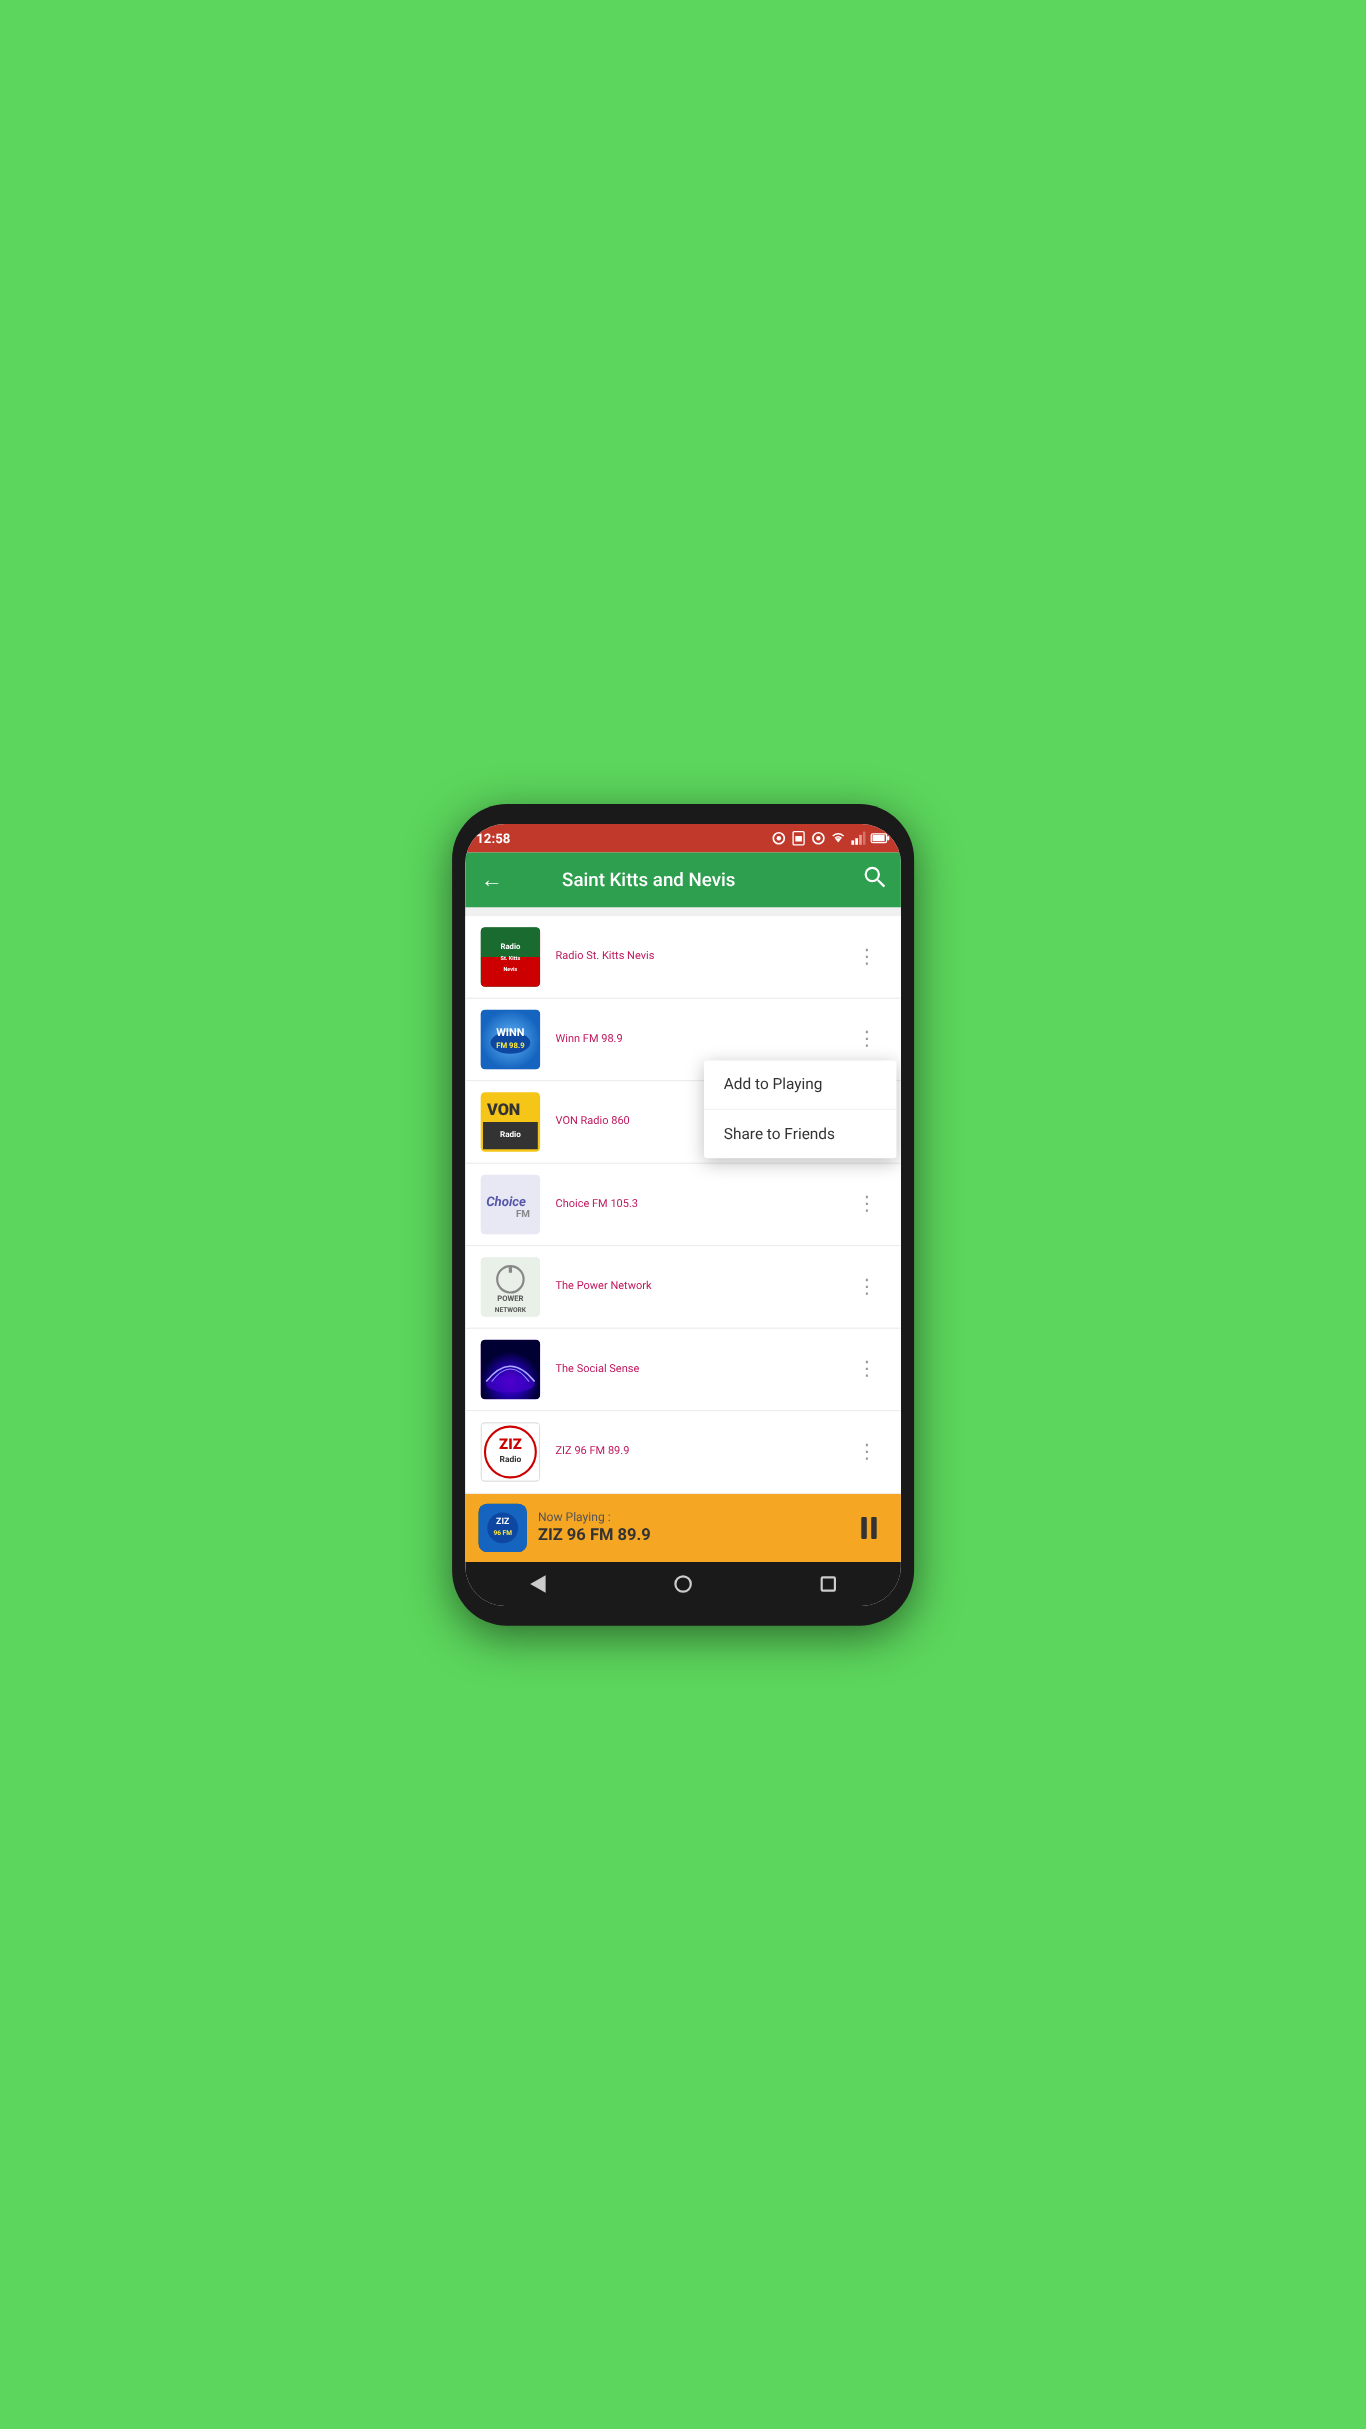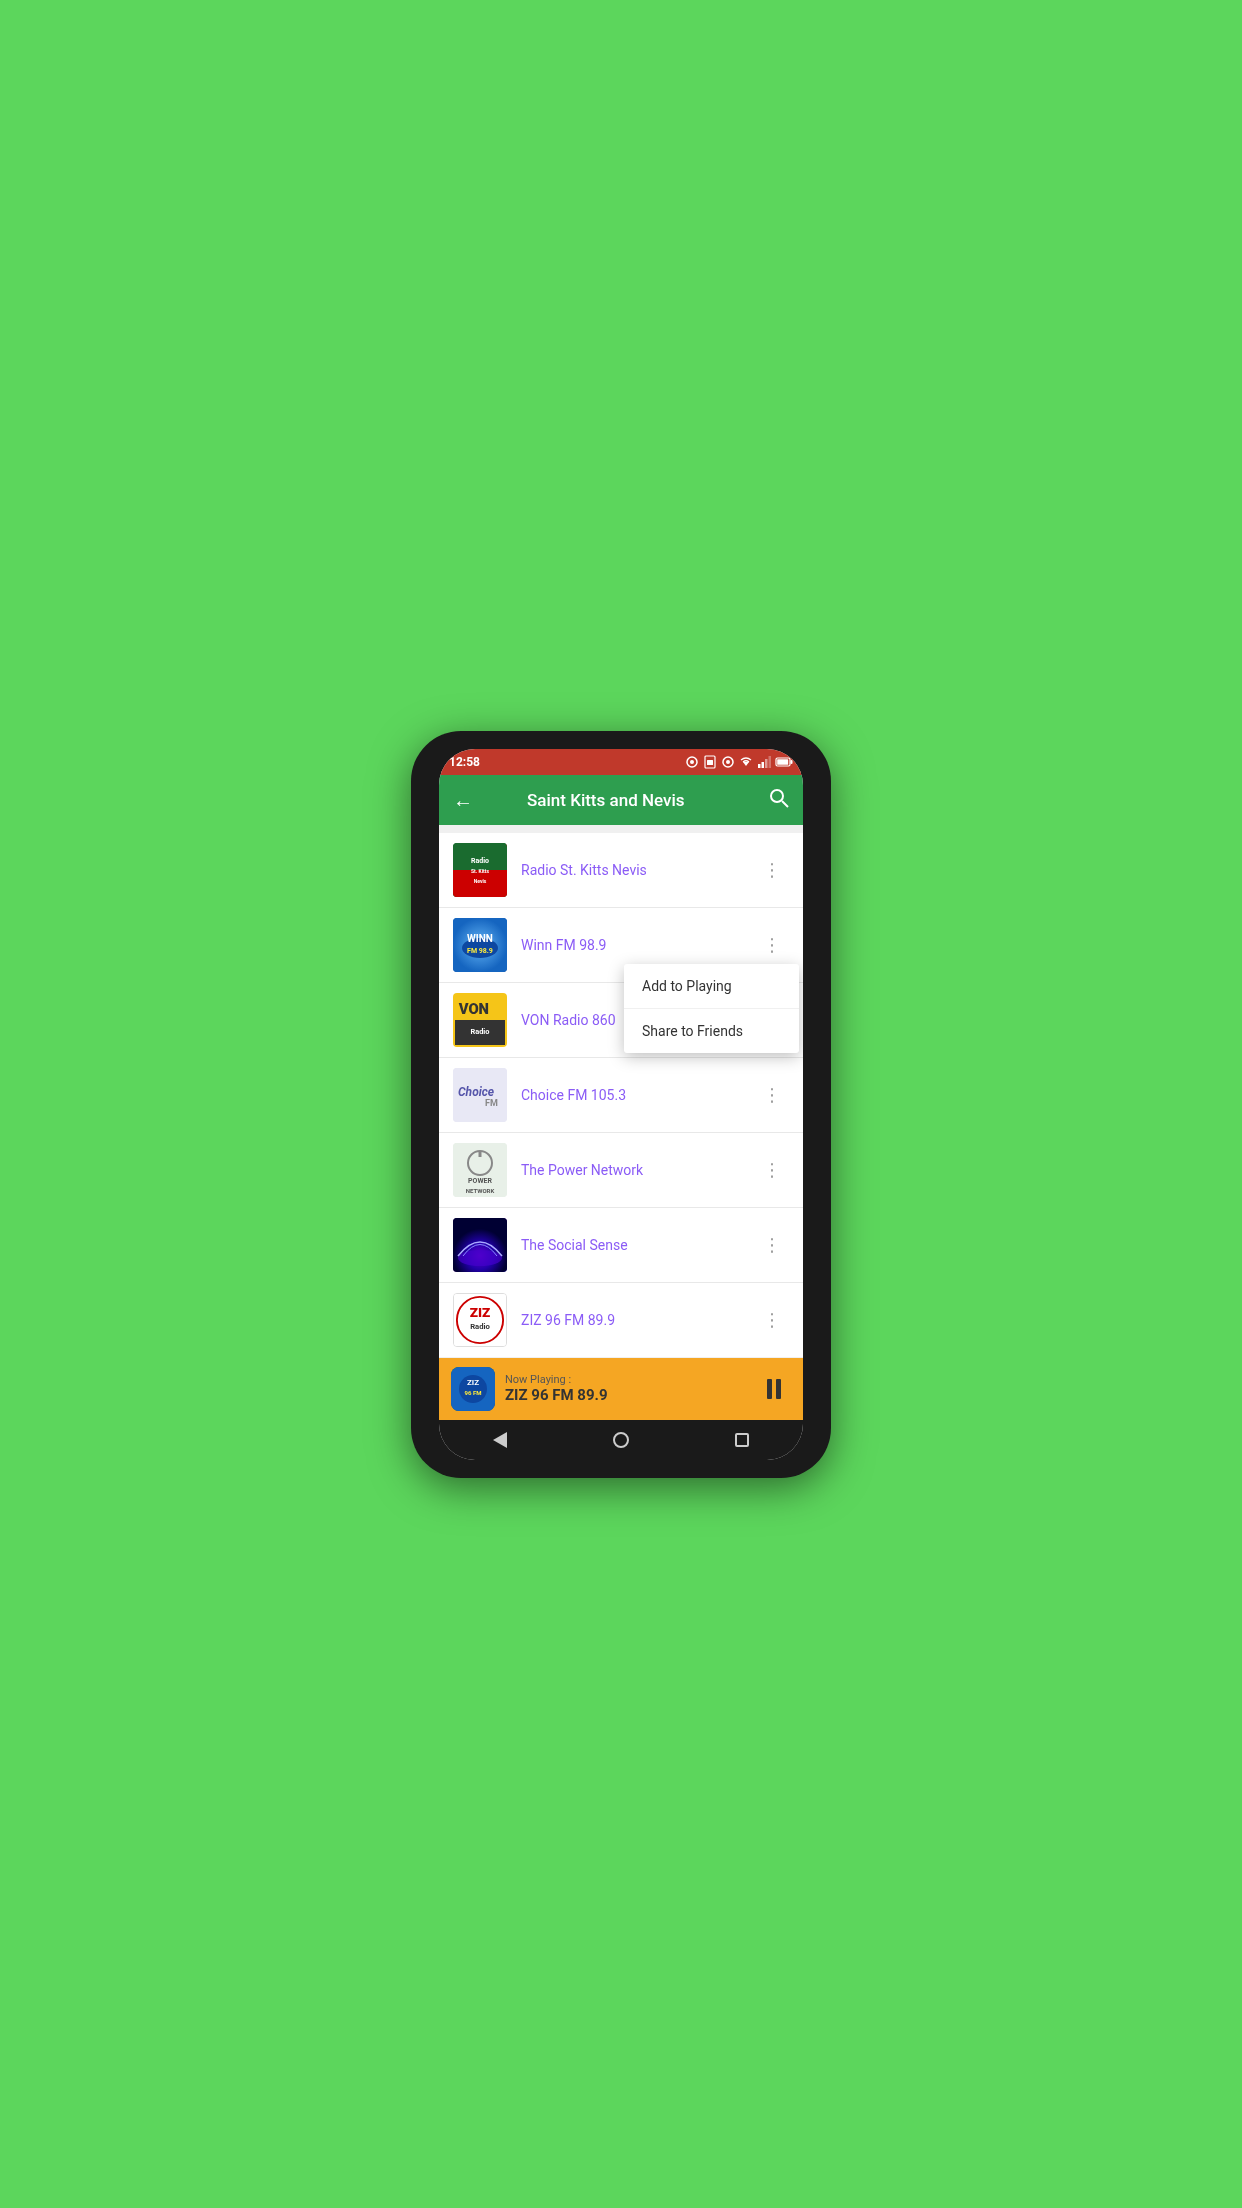--- a/index.html
+++ b/index.html
@@ -9,21 +9,21 @@
       justify-content: center;
       align-items: center;
       min-height: 100vh;
       font-family: 'Roboto', Arial, sans-serif;
     }
     .phone-frame {
       width: 420px;
       height: 747px;
       background: #1a1a1a;
       border-radius: 50px;
-      padding: 18px 28px;
+      padding: 18px 12px;
       position: relative;
       box-shadow: 0 10px 40px rgba(0,0,0,0.5);
     }
     .phone-screen {
       width: 100%;
       height: 100%;
       background: #f5f5f5;
       border-radius: 36px;
       overflow: hidden;
       display: flex;
@@ -108,22 +108,22 @@
       display: flex;
       align-items: center;
       justify-content: center;
       font-size: 8px;
       font-weight: bold;
       overflow: hidden;
       object-fit: cover;
     }
     .station-name {
       flex: 1;
-      font-size: 14px;
-      color: #8b5cf6;
+      font-size: 10px;
+      color: #be185d;
     }
     .more-btn {
       color: #999;
       font-size: 18px;
       cursor: pointer;
       padding: 4px 8px;
       line-height: 1;
     }
     
     .logo-radio-kitts {

